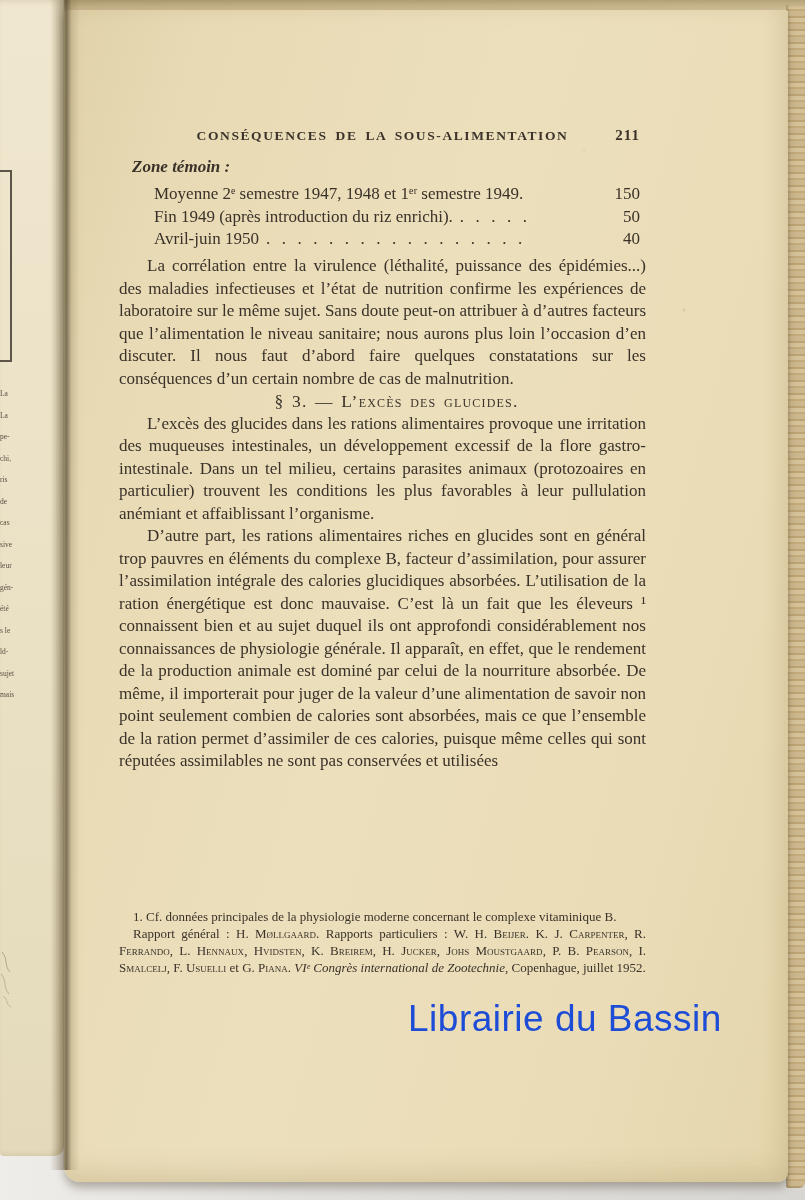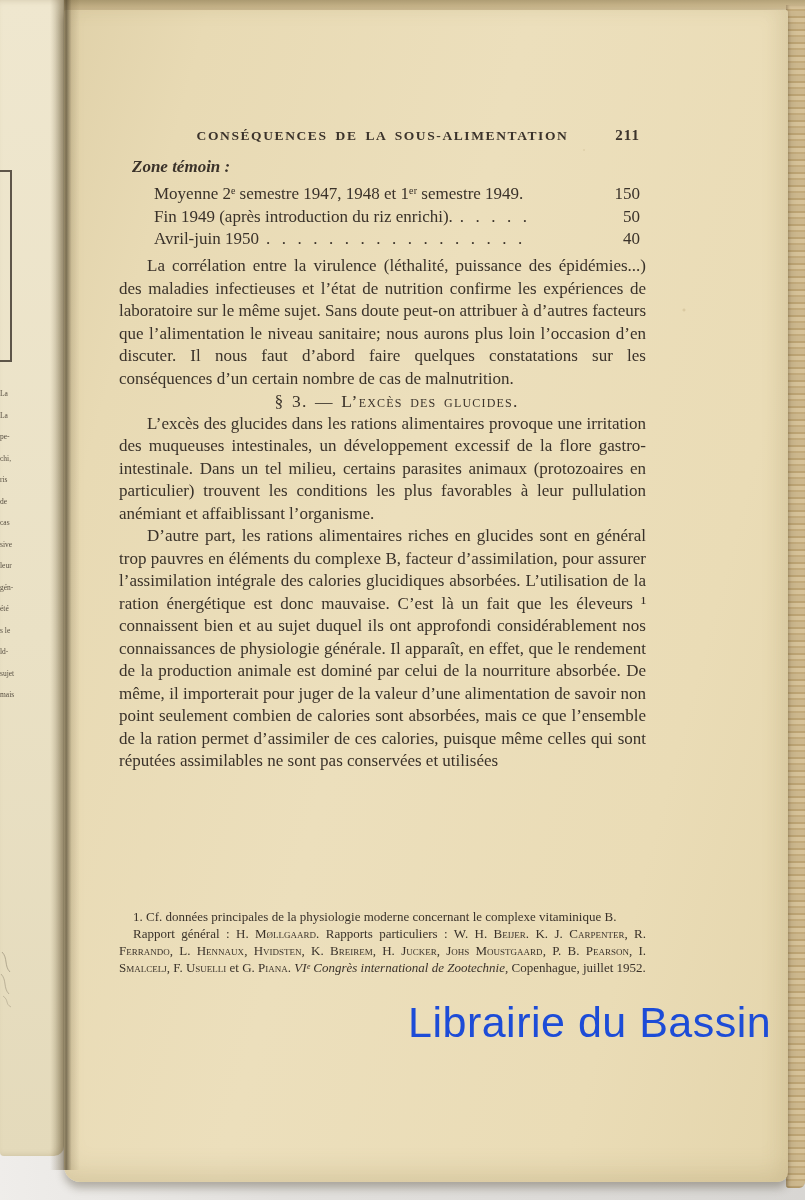--- a/index.html
+++ b/index.html
@@ -97,21 +97,21 @@
 
   .footnotes{position:absolute;top:898px;left:0;width:527px;
     font-size:13px;line-height:17px;text-align:justify;}
   .footnotes p{margin:0;text-indent:14px;}
   .sc{font-variant:small-caps;}
   .it{font-style:italic;}
 
   .watermark{
     position:absolute;left:408px;top:998px;z-index:20;
     font-family:"Liberation Sans","DejaVu Sans",sans-serif;
-    font-size:43px;font-weight:400;letter-spacing:.5px;
+    font-size:37px;font-weight:400;letter-spacing:.5px;
     white-space:nowrap;
     text-align:center;
   }
 
   
   .page::after{
     content:"";position:absolute;inset:0;border-radius:inherit;pointer-events:none;
     background:
       radial-gradient(3px 3px at 620px 300px, rgba(140,110,60,.25), transparent 70%),
       radial-gradient(2px 2px at 180px 540px, rgba(140,110,60,.2), transparent 70%),

